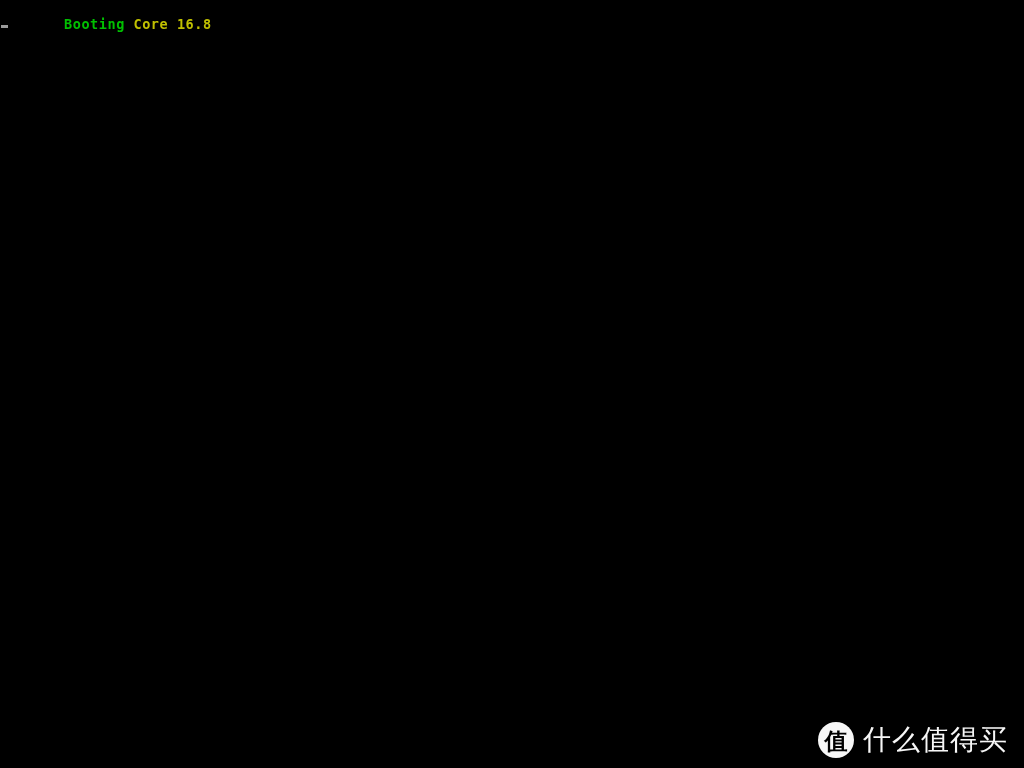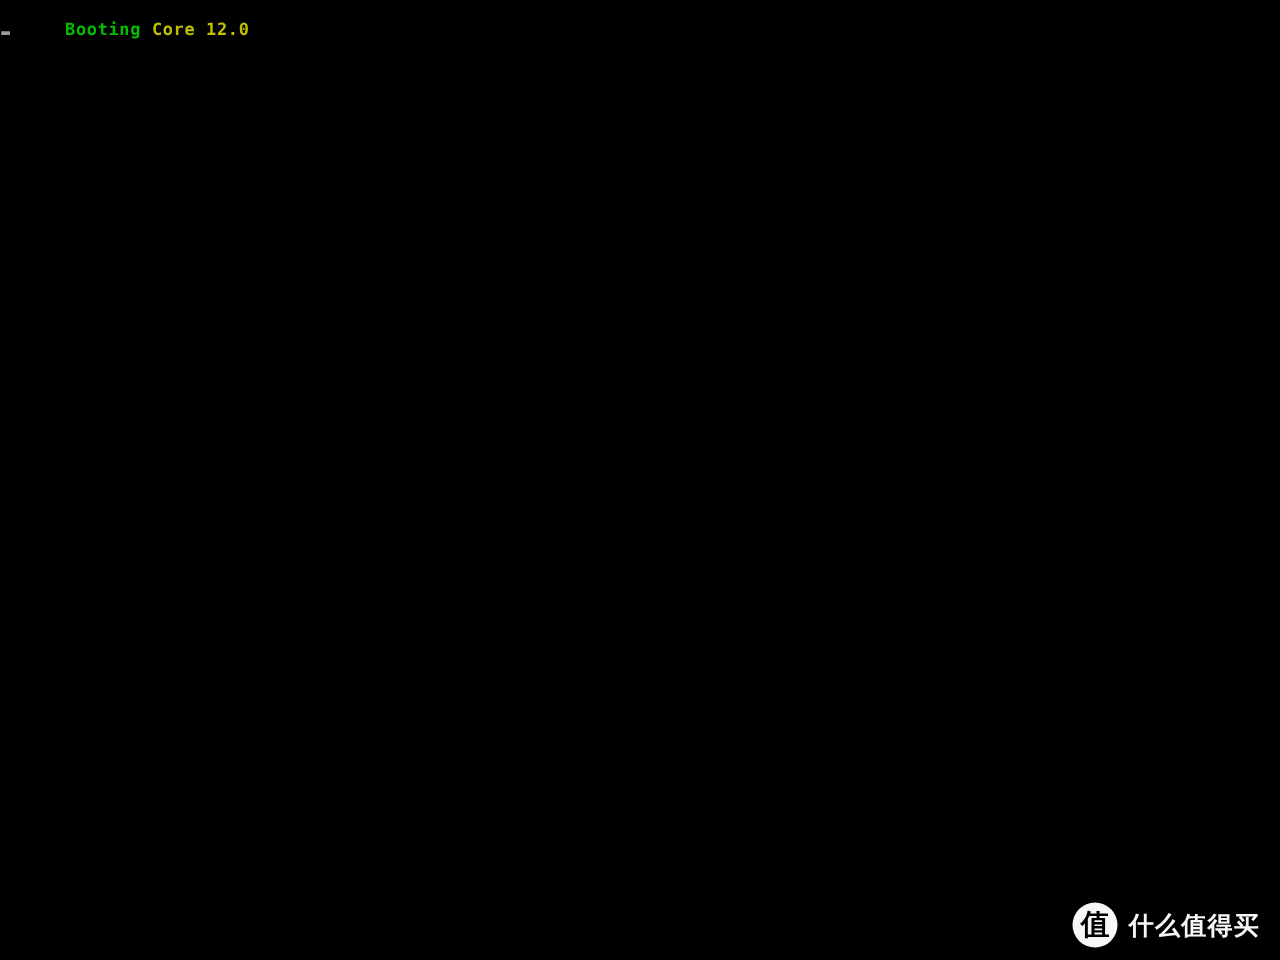--- a/index.html
+++ b/index.html
@@ -42,21 +42,21 @@
     letter-spacing: 0.55px;
     white-space: pre;
     font-family: "DejaVu Sans Mono", "Liberation Mono", monospace;
     font-weight: bold;
     margin: 0;
     padding: 0;
   }
 
   .seg { white-space: pre; }
 
-  .c-green  { color: #00c000; }
+  .c-green  { color: #00c000; margin-left: 12px; }
   .c-yellow { color: #c0c000; }
   .c-blue   { color: #3b3bd4; }
 
   
   #cursor-line {
     height: 16px;
     line-height: 16px;
     position: relative;
   }
   #cursor {
@@ -93,36 +93,36 @@
     font-family: "DejaVu Sans", "Liberation Sans", sans-serif;
     font-size: 23px;
     font-weight: bold;
     line-height: 1;
     display: block;
     transform: translateY(0.5px);
   }
   #wm-text {
     color: #ffffff;
     font-family: "DejaVu Sans", "Liberation Sans", sans-serif;
-    font-size: 20px;
-    font-weight: bold;
+    font-size: 28px;
+    font-weight: normal;
     letter-spacing: 1px;
     line-height: 1;
     white-space: nowrap;
   }
 </style>
 </head>
 <body>
 
 <div id="screen">
 
   <div id="console">
 
     <div class="console-line">
-      <span class="seg c-green">Booting </span><span class="seg c-yellow">Core 12.0</span>
+      <span class="seg c-green">Booting </span><span class="seg c-yellow">Core 16.8</span>
     </div>
 
 
 
 
     <div class="console-line" id="cursor-line">
       <span id="cursor"></span>
     </div>
 
   </div>

